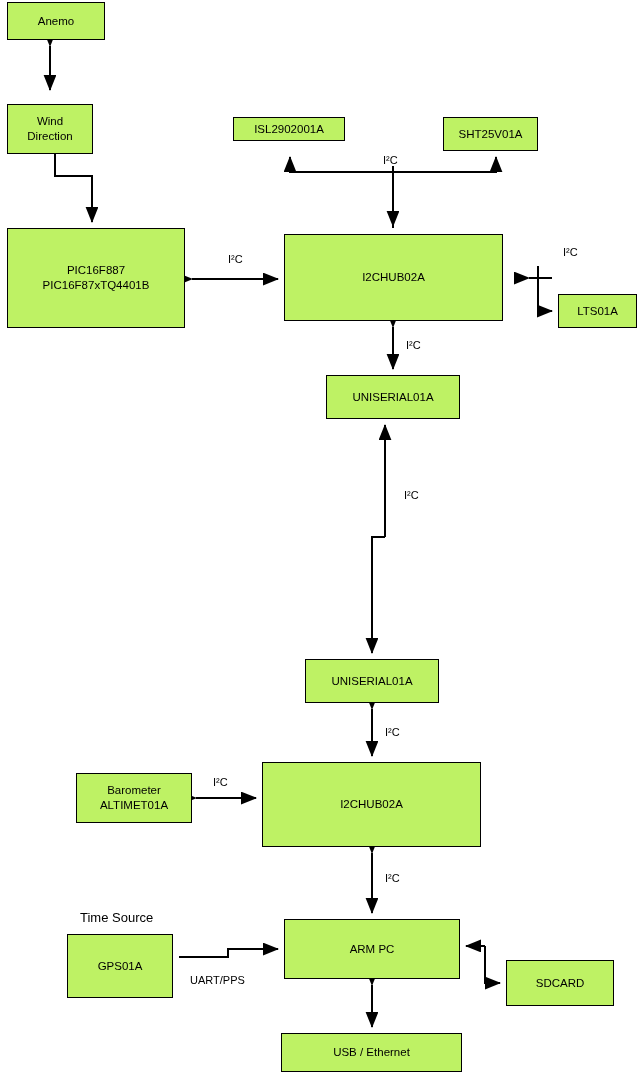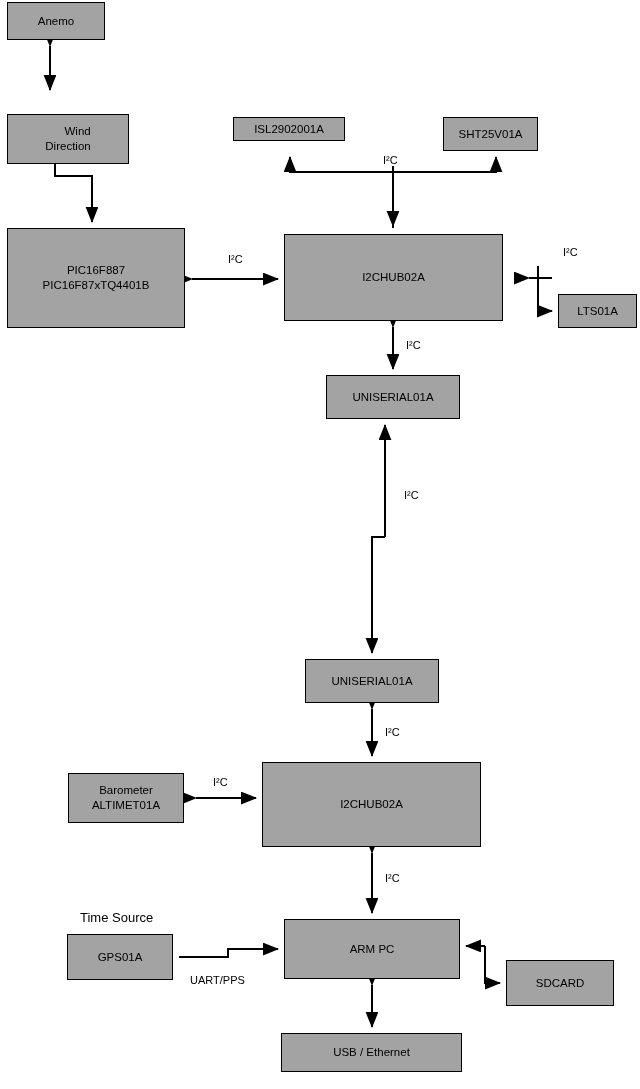--- a/index.html
+++ b/index.html
@@ -14,21 +14,21 @@
     position: relative;
     width: 640px;
     height: 1089px;
     overflow: hidden;
     background: #ffffff;
   }
   .node {
     position: absolute;
     box-sizing: border-box;
     border: 1.6px solid #000000;
-    background: #a3a3a3;
+    background: #bef264;
     display: flex;
     align-items: center;
     justify-content: center;
     text-align: center;
     font-size: 11.5px;
     color: #000000;
     line-height: 1.3;
     white-space: pre-line;
     z-index: 3;
   }
@@ -97,46 +97,46 @@
 
       <path d="M 485 946 L 466 946" marker-end="url(#ah)"></path>
       <path d="M 485 946 L 485 983 L 500 983" marker-end="url(#ah)"></path>
 
       <line x1="372" y1="985" x2="372" y2="1027" marker-start="url(#ah)" marker-end="url(#ah)"></line>
     </g>
   </svg>
 
   <div class="node" style="left:7px; top:2px; width:98px; height:38px;">Anemo</div>
 
-  <div class="node" style="left:7px; top:114px; width:122px; height:50px;text-align:right;">Wind
+  <div class="node" style="left:7px; top:104px; width:86px; height:50px;">Wind
 Direction</div>
 
   <div class="node" style="left:7px; top:228px; width:178px; height:100px;">PIC16F887
 PIC16F87xTQ4401B</div>
 
   <div class="node" style="left:233px; top:117px; width:112px; height:24px;">ISL2902001A</div>
 
   <div class="node" style="left:443px; top:117px; width:95px; height:34px;">SHT25V01A</div>
 
   <div class="node" style="left:284px; top:234px; width:219px; height:87px;">I2CHUB02A</div>
 
   <div class="node" style="left:558px; top:294px; width:79px; height:34px;">LTS01A</div>
 
   <div class="node" style="left:326px; top:375px; width:134px; height:44px;">UNISERIAL01A</div>
 
   <div class="node" style="left:305px; top:659px; width:134px; height:44px;">UNISERIAL01A</div>
 
   <div class="node" style="left:262px; top:762px; width:219px; height:85px;">I2CHUB02A</div>
 
-  <div class="node" style="left:68px; top:773px; width:116px; height:50px;">Barometer
+  <div class="node" style="left:76px; top:773px; width:116px; height:50px;">Barometer
 ALTIMET01A</div>
 
   <div class="node" style="left:284px; top:919px; width:176px; height:60px;">ARM PC</div>
 
-  <div class="node" style="left:67px; top:934px; width:106px; height:46px;">GPS01A</div>
+  <div class="node" style="left:67px; top:934px; width:106px; height:64px;">GPS01A</div>
 
   <div class="node" style="left:506px; top:960px; width:108px; height:46px;">SDCARD</div>
 
   <div class="node" style="left:281px; top:1033px; width:181px; height:39px;">USB / Ethernet</div>
 
   <div class="edge-label" style="left:383px; top:154px;">I²C</div>
 
   <div class="edge-label" style="left:228px; top:253px;">I²C</div>
 
   <div class="edge-label" style="left:563px; top:246px;">I²C</div>

